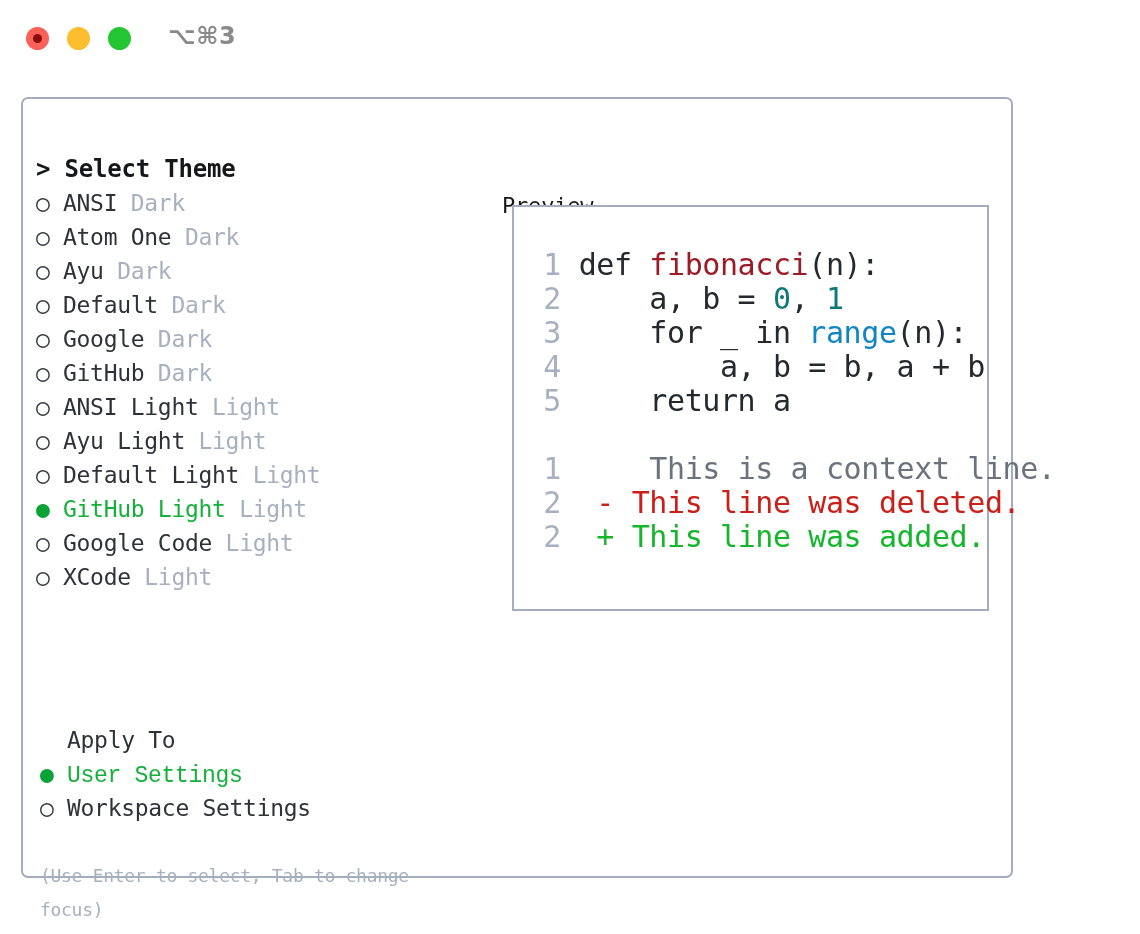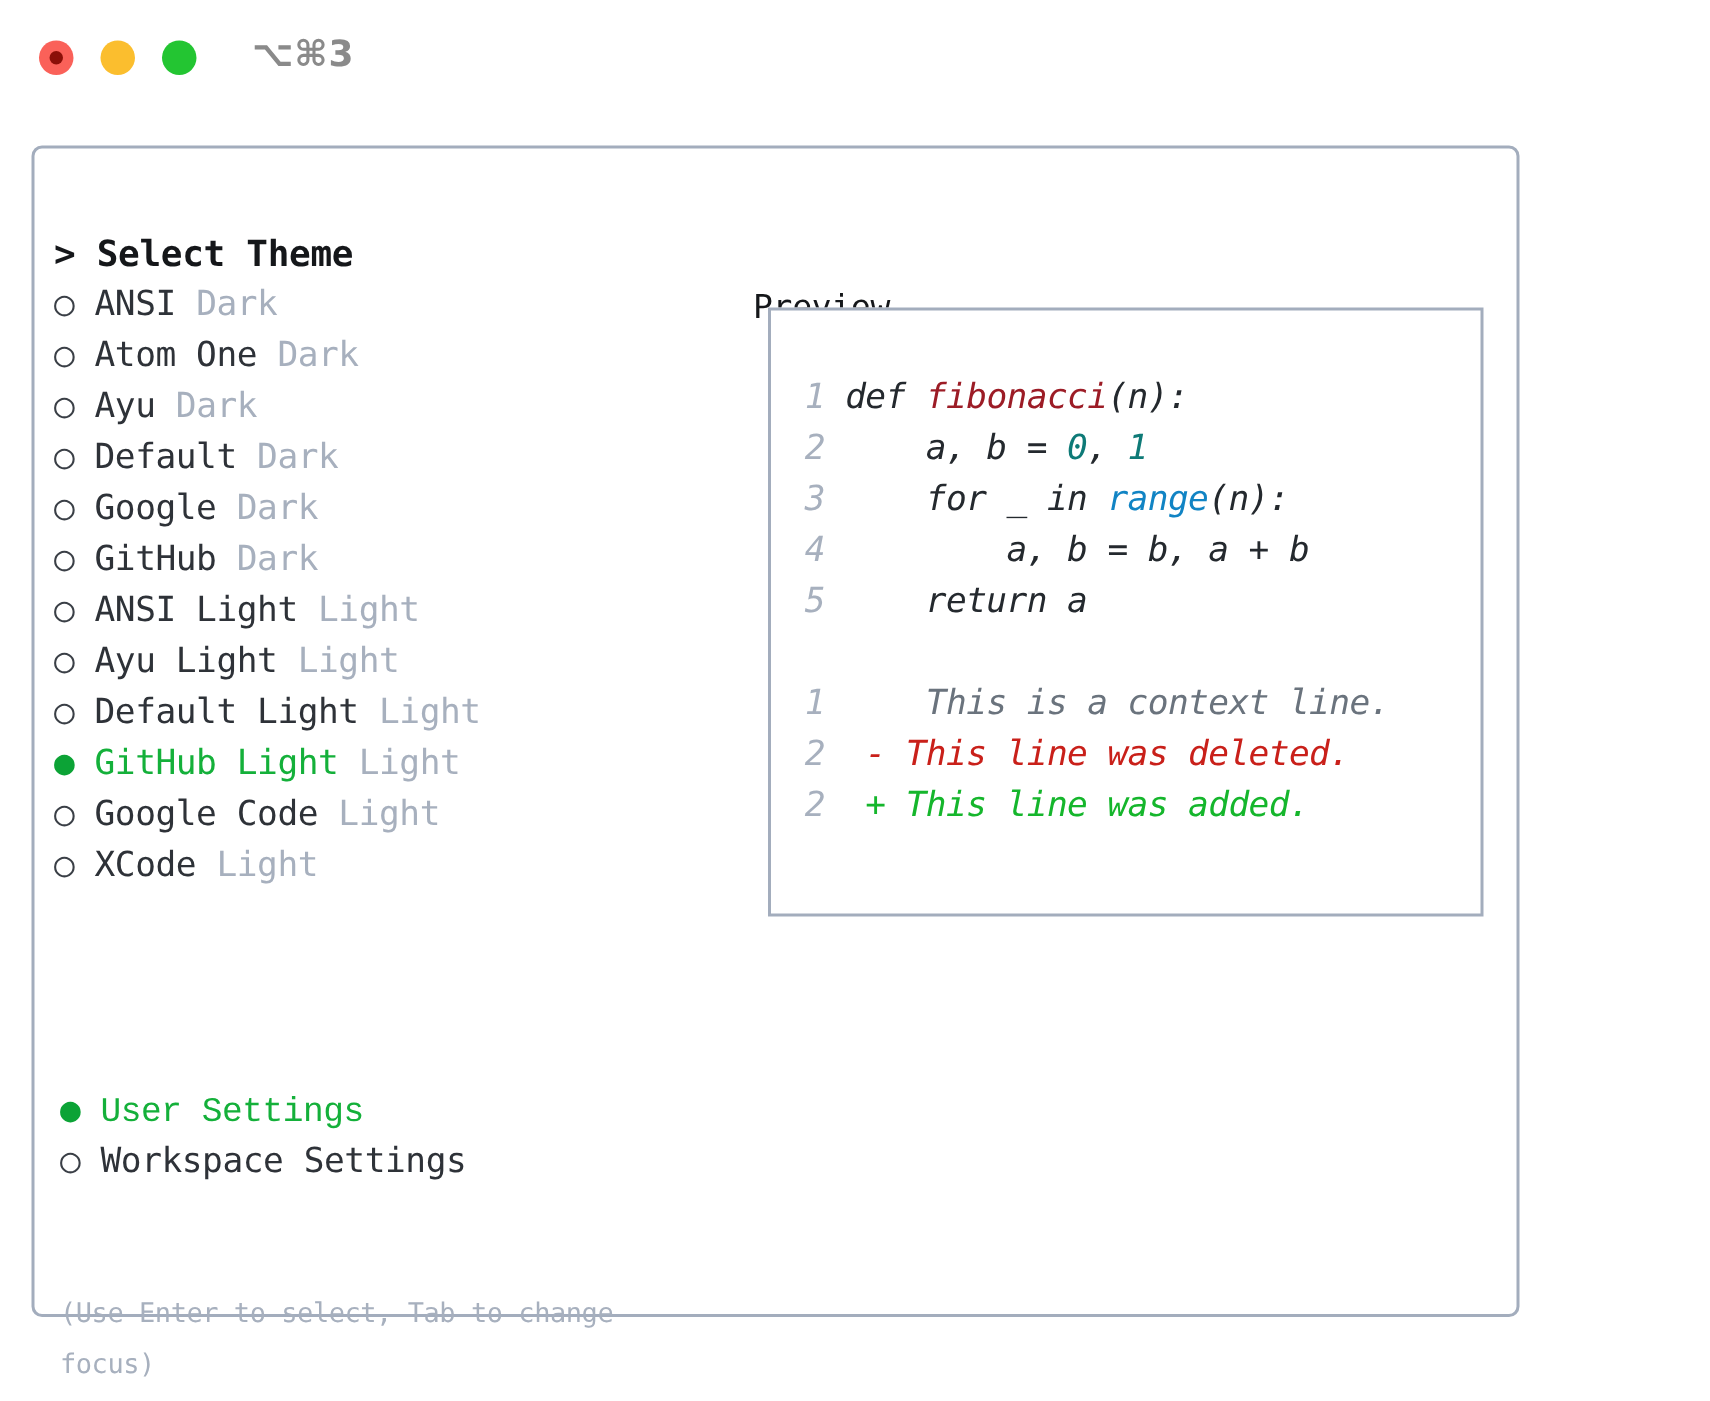--- a/index.html
+++ b/index.html
@@ -173,27 +173,26 @@
     left: 489px;
     top: 106px;
     width: 477px;
     height: 406px;
     border: 2px solid #a3adbd;
     box-sizing: border-box;
     background: #ffffff;
   }
   #code-area {
     position: absolute;
-    left: 12px;
+    left: 23px;
     top: 41px;
     white-space: pre;
-    font-size: 23px;
+    font-size: 30px;
     line-height: 34px;
     letter-spacing: -0.4px;
-    font-style: italic;
   }
   .code-line { height: 34px; white-space: pre; }
   .ln {
     display: inline-block;
     width: 24px;
     text-align: right;
     color: #a7b0be;
   }
   .tok-plain  { color: #24292e; }
   .tok-fn     { color: #9c1c26; }
@@ -231,20 +230,21 @@
           <div class="theme-row"><span class="radio-glyph radio-off">○</span><span class="theme-name">ANSI Light</span><span class="theme-kind"> Light</span></div>
           <div class="theme-row"><span class="radio-glyph radio-off">○</span><span class="theme-name">Ayu Light</span><span class="theme-kind"> Light</span></div>
           <div class="theme-row"><span class="radio-glyph radio-off">○</span><span class="theme-name">Default Light</span><span class="theme-kind"> Light</span></div>
           <div class="theme-row"><span class="radio-glyph radio-on">●</span><span class="theme-name selected">GitHub Light</span><span class="theme-kind"> Light</span></div>
           <div class="theme-row"><span class="radio-glyph radio-off">○</span><span class="theme-name">Google Code</span><span class="theme-kind"> Light</span></div>
           <div class="theme-row"><span class="radio-glyph radio-off">○</span><span class="theme-name">XCode</span><span class="theme-kind"> Light</span></div>
         </div>
     </div>
 
     <div id="apply-block">
+      <div id="apply-heading">Apply To</div>
       <div id="apply-list">
           <div class="apply-row"><span class="radio-glyph radio-on">●</span><span class="apply-label selected">User Settings</span></div>
           <div class="apply-row"><span class="radio-glyph radio-off">○</span><span class="apply-label">Workspace Settings</span></div>
         </div>
     </div>
 
     <div id="hint-text">(Use Enter to select, Tab to change focus)</div>
 
     <div id="preview-column">
       <div id="preview-heading">Preview</div>

